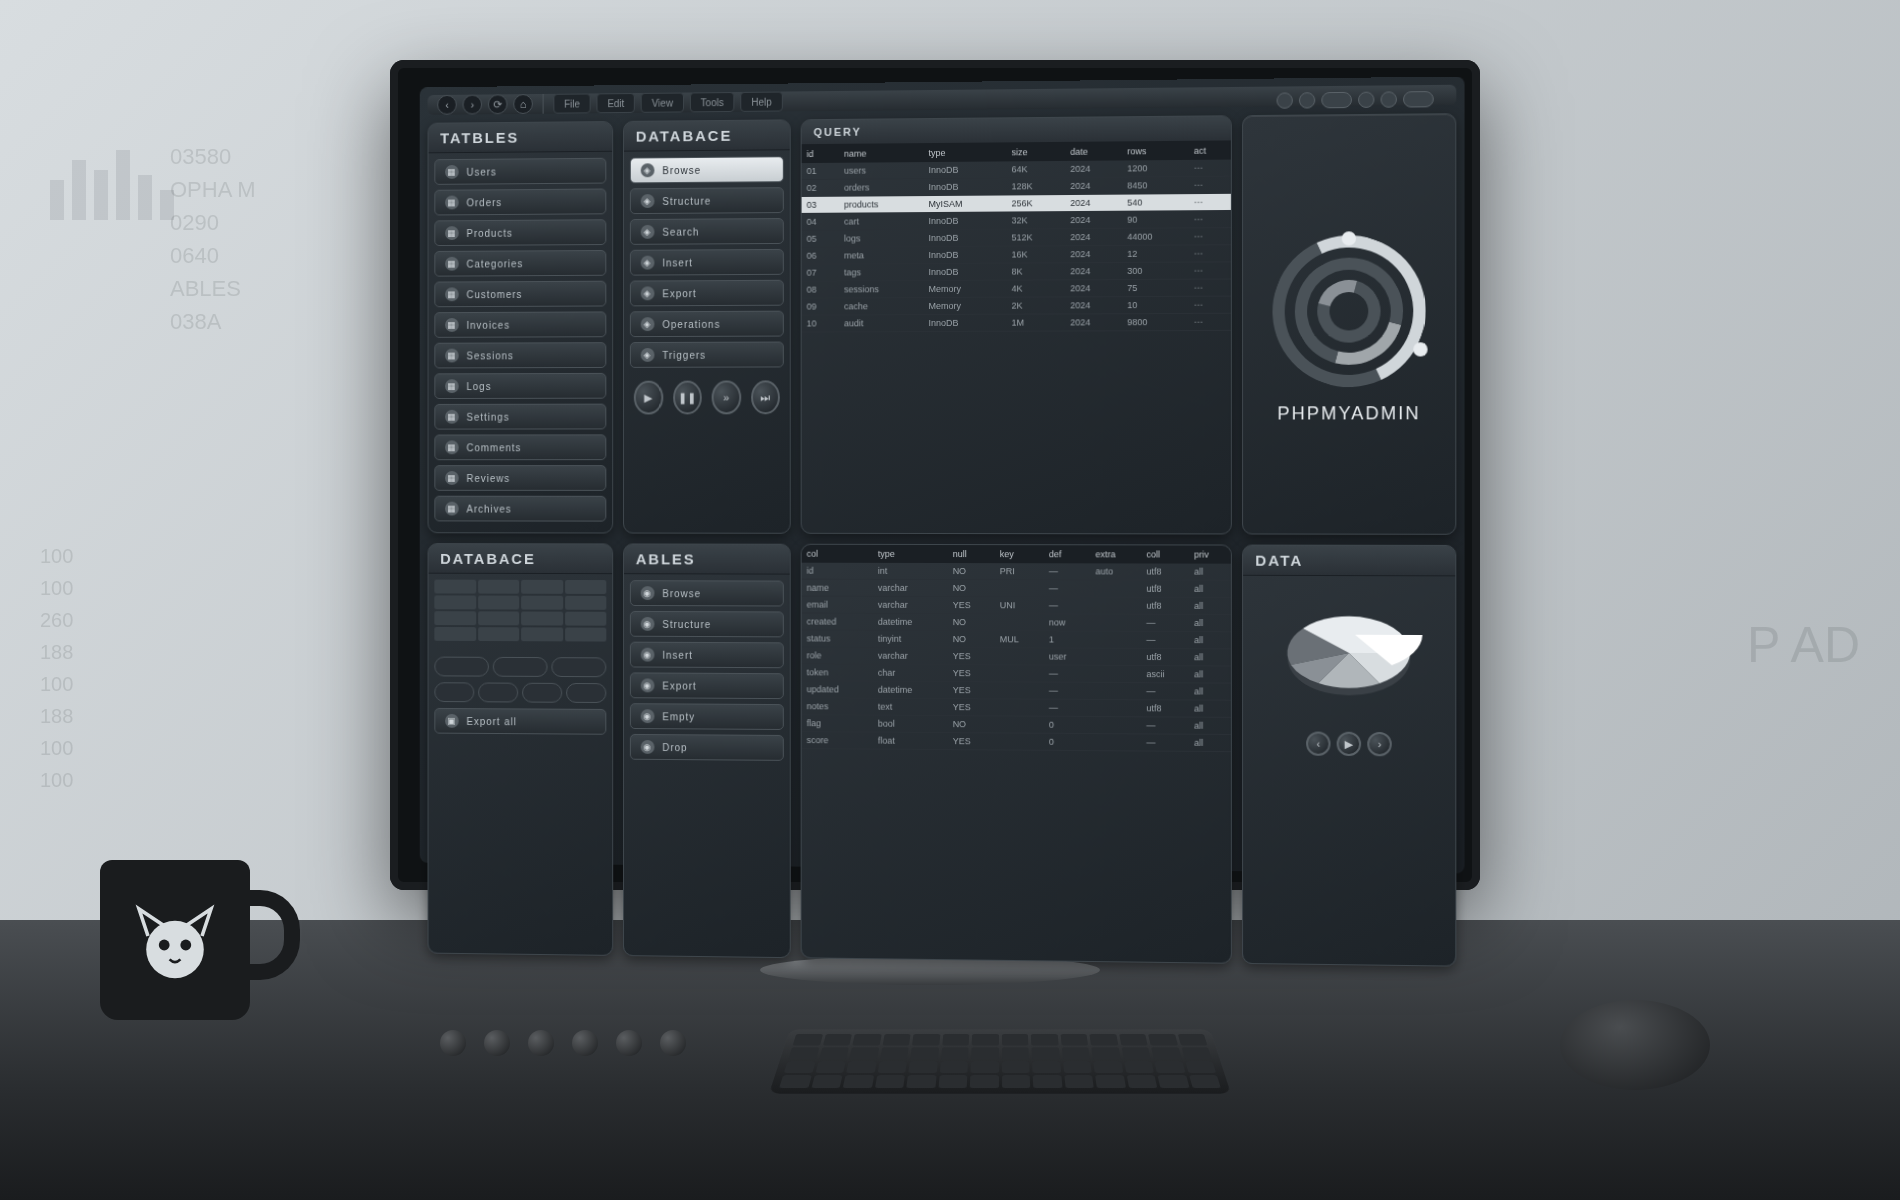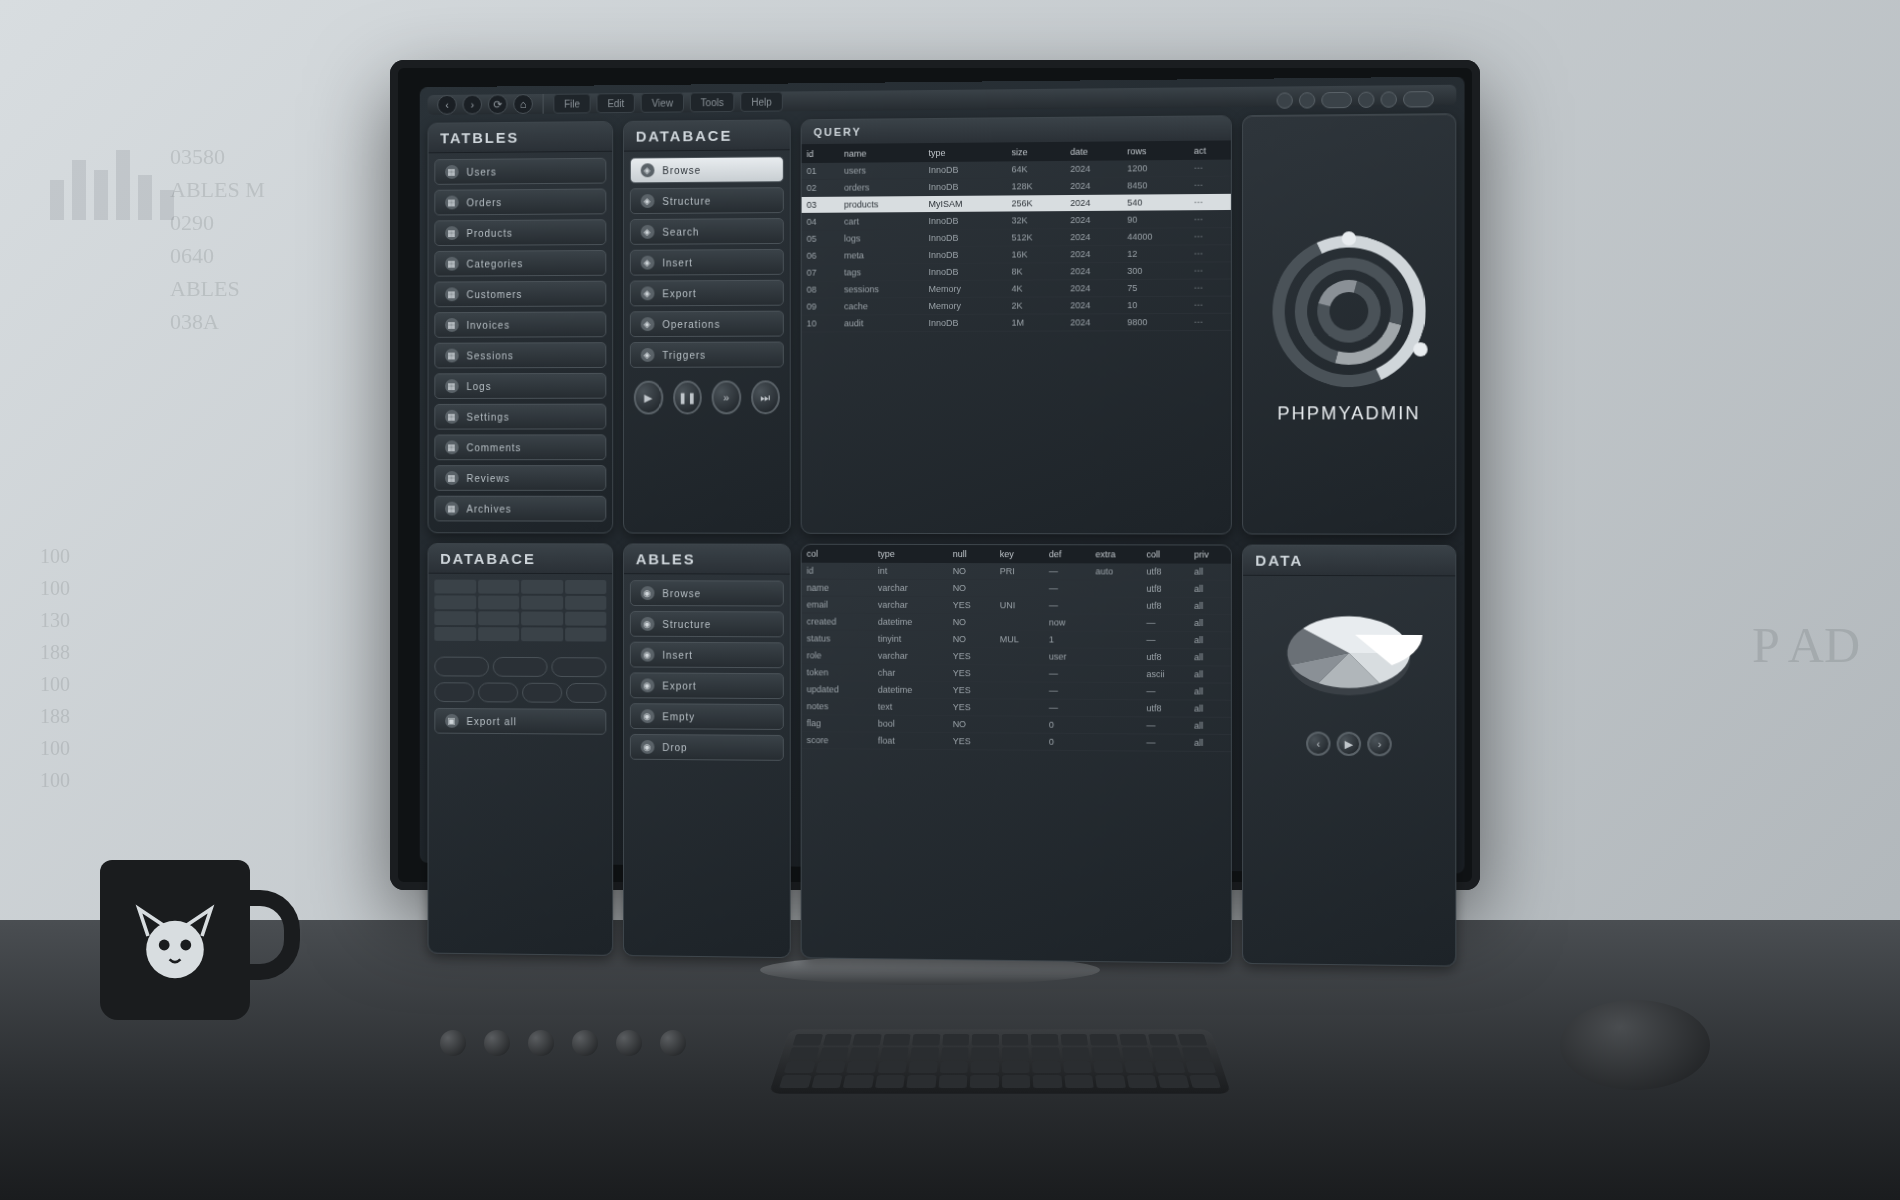--- a/index.html
+++ b/index.html
@@ -5,21 +5,21 @@
 * { margin: 0; padding: 0; box-sizing: border-box; }
 body {
   width: 1900px; height: 1200px;
   background: linear-gradient(135deg, #d8dde0 0%, #aeb4b8 100%);
   font-family: "Segoe UI", Arial, sans-serif;
   overflow: hidden;
   position: relative;
 }
 
 
-.bg-decor { position: absolute; color: rgba(60,65,70,.15); font-family: Liberation Serif, serif; pointer-events:none; }
+.bg-decor { position: absolute; color: rgba(60,65,70,.15); font-family: Liberation Sans, sans-serif; pointer-events:none; }
 .bg-bars { position:absolute; left:50px; top:150px; display:flex; align-items:flex-end; gap:8px; }
 .bg-bars div { width:14px; background: rgba(60,65,70,.12); }
 
 .desk {
   position: absolute; bottom: 0; left: 0; right: 0; height: 280px;
   background: linear-gradient(180deg, #4a4e52 0%, #2a2d30 60%, #1a1c1e 100%);
 }
 .monitor {
   position: absolute; left: 390px; top: 60px; width: 1090px; height: 830px;
   background: #0f1214; border-radius: 14px;
@@ -127,30 +127,30 @@
 <div class="bg-bars">
   <div style="height:40px"></div>
     <div style="height:60px"></div>
     <div style="height:50px"></div>
   <div style="height:70px"></div>
     <div style="height:45px"></div>
     <div style="height:30px"></div>
 </div>
 <div class="bg-decor" style="left:170px;top:140px;font-size:22px;line-height:1.5">
   <div>03580</div>
-  <div>ABLES  M</div>
+  <div>OPHA  M</div>
   <div>0290</div>
   <div>0640</div>
   <div>ABLES</div>
   <div>038A</div>
 </div>
 <div class="bg-decor" style="left:40px;top:540px;font-size:20px;line-height:1.6">
   <div>100</div>
     <div>100</div>
-  <div>130</div>
+  <div>260</div>
     <div>188</div>
   <div>100</div>
     <div>188</div>
   <div>100</div>
     <div>100</div>
 </div>
 <div class="bg-decor" style="right:40px;top:620px;font-size:50px;line-height:1">P
 AD</div>
 
 <div class="desk"></div>

